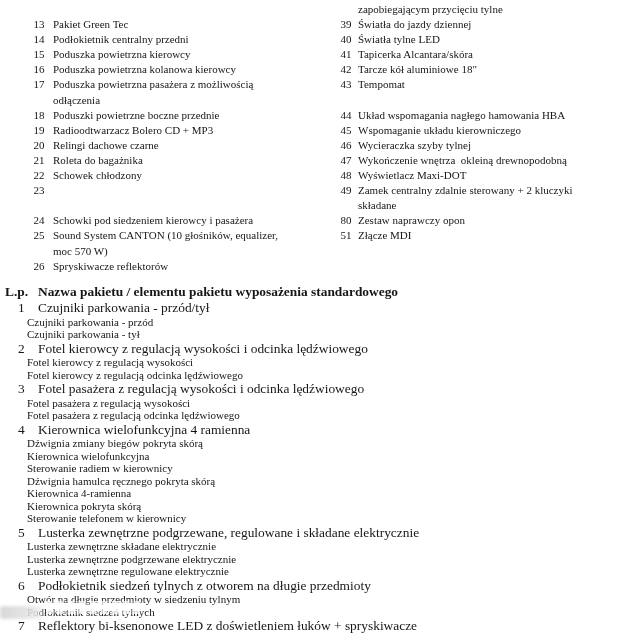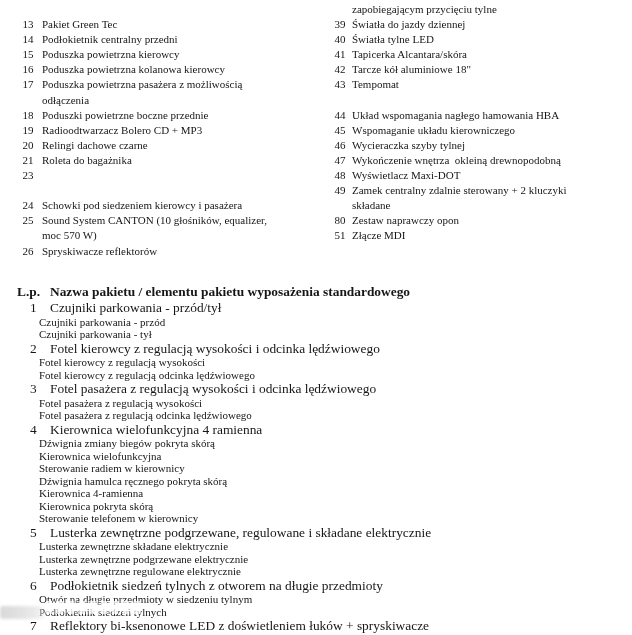--- a/index.html
+++ b/index.html
@@ -11,26 +11,26 @@
   }
   .page{position:absolute;inset:0;}
 
   
   .topcols{position:absolute;top:2px;left:0;width:632px;display:flex;}
   .col{display:block;}
   .col-l{width:324px;}
   .col-r{width:308px;}
   .trow{height:15.1px;line-height:15.1px;font-size:11px;display:flex;white-space:pre;text-align:center;}
   .trow .num{display:inline-block;flex:0 0 auto;}
-  .col-l .num{margin-left:14px;width:28px;}
-  .col-r .num{margin-left:4px;width:24px;}
+  .col-l .num{margin-left:25px;width:28px;}
+  .col-r .num{margin-left:10px;width:24px;}
   .trow .txt{display:inline-block;white-space:pre;}
 
   
-  .eqsec{position:absolute;top:284px;left:12px;width:580px;}
+  .eqsec{position:absolute;top:284px;left:0;width:580px;}
   .eqhdr{display:flex;font-weight:bold;font-size:13.4px;height:16px;line-height:15px;white-space:pre;}
   .eqhdr .lp{margin-left:5px;width:33px;}
   .eq-main{height:15.5px;line-height:15.5px;font-size:13.4px;display:flex;white-space:pre;}
   .eq-main .enum{display:inline-block;flex:0 0 auto;padding-left:18px;width:38px;box-sizing:border-box;}
   .eq-sub{height:12.5px;line-height:12.5px;font-size:11px;padding-left:27px;white-space:pre;}
 
   
   .wm-gray{
     position:absolute;left:0px;top:606px;width:46px;height:13px;
     background:linear-gradient(90deg,#d2d2d2 0%,#dcdcdc 40%,#e9e9e9 80%,rgba(255,255,255,0) 100%);
@@ -53,20 +53,21 @@
         <div class="trow"><span class="num">13</span><span class="txt">Pakiet Green Tec</span></div>
         <div class="trow"><span class="num">14</span><span class="txt">Podłokietnik centralny przedni</span></div>
         <div class="trow"><span class="num">15</span><span class="txt">Poduszka powietrzna kierowcy</span></div>
         <div class="trow"><span class="num">16</span><span class="txt">Poduszka powietrzna kolanowa kierowcy</span></div>
         <div class="trow"><span class="num">17</span><span class="txt">Poduszka powietrzna pasażera z możliwością</span></div>
         <div class="trow"><span class="num"></span><span class="txt">odłączenia</span></div>
         <div class="trow"><span class="num">18</span><span class="txt">Poduszki powietrzne boczne przednie</span></div>
         <div class="trow"><span class="num">19</span><span class="txt">Radioodtwarzacz Bolero CD + MP3</span></div>
         <div class="trow"><span class="num">20</span><span class="txt">Relingi dachowe czarne</span></div>
         <div class="trow"><span class="num">21</span><span class="txt">Roleta do bagażnika</span></div>
+        <div class="trow"><span class="num">22</span><span class="txt">Schowek chłodzony</span></div>
         <div class="trow"><span class="num">23</span></div>
         <div class="trow"><span class="num"></span><span class="txt"></span></div>
         <div class="trow"><span class="num">24</span><span class="txt">Schowki pod siedzeniem kierowcy i pasażera</span></div>
         <div class="trow"><span class="num">25</span><span class="txt">Sound System CANTON (10 głośników, equalizer,</span></div>
         <div class="trow"><span class="num"></span><span class="txt">moc 570 W)</span></div>
         <div class="trow"><span class="num">26</span><span class="txt">Spryskiwacze reflektorów</span></div>
       </div>
     <div class="col col-r" id="col-right">
         <div class="trow"><span class="num"></span><span class="txt">zapobiegającym przycięciu tylne</span></div>
         <div class="trow"><span class="num">39</span><span class="txt">Światła do jazdy dziennej</span></div>

